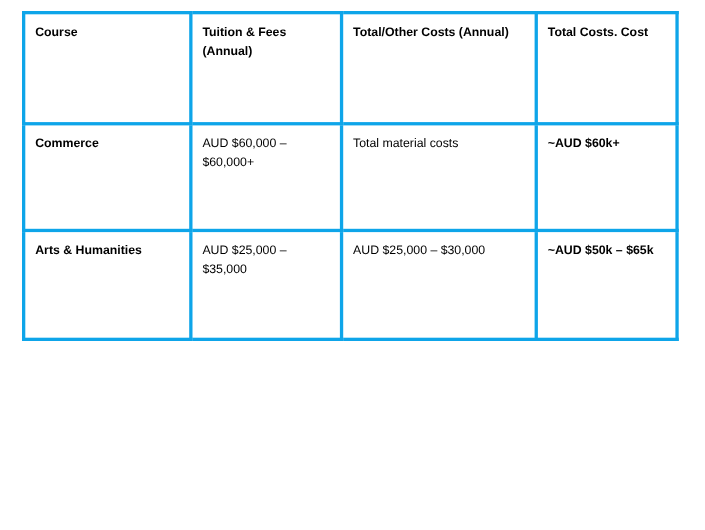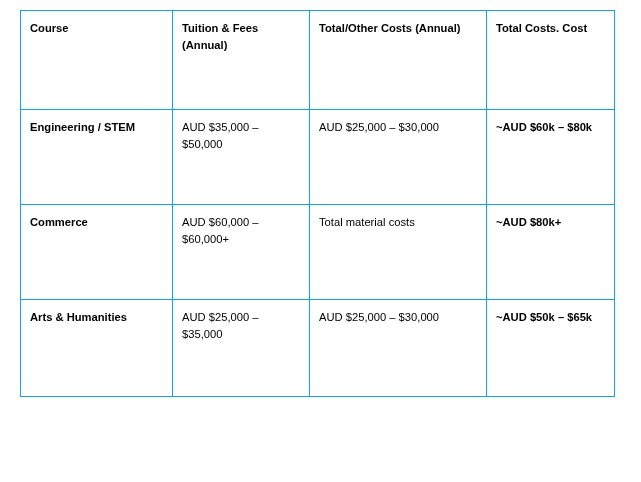--- a/index.html
+++ b/index.html
@@ -23,21 +23,21 @@
   }
   table.cost-table {
     position: absolute;
     left: 20px;
     top: 10px;
     width: 500px;
     border-collapse: collapse;
     table-layout: fixed;
   }
   table.cost-table td {
-    border: 1px solid #0ea5e9;
+    border: 3px solid #0ea5e9;
     vertical-align: top;
     padding: 9px 8px 9px 9px;
     font-size: 11.2px;
     line-height: 1.55;
     word-wrap: break-word;
   }
   col.c0 { width: 152px; }
   col.c1 { width: 137px; }
   col.c2 { width: 177px; }
   col.c3 { width: 128px; }
@@ -60,33 +60,27 @@
       <col class="c3">
     </colgroup>
     <tbody>
       <tr class="header-row">
         <td class="bold">Course</td>
         <td class="bold">Tuition &amp; Fees (Annual)</td>
         <td class="bold">Total/Other Costs (Annual)</td>
         <td class="bold">Total Costs. Cost</td>
       </tr>
 
-      <tr class="body-row">
-        <td class="bold">Engineering / STEM</td>
-        <td>AUD $35,000 – $50,000</td>
-        <td>AUD $25,000 – $30,000</td>
-        <td class="bold">~AUD $60k – $80k</td>
-      </tr>
 
 
       <tr class="body-row">
         <td class="bold">Commerce</td>
         <td>AUD $60,000 – $60,000+</td>
         <td>Total material costs</td>
-        <td class="bold">~AUD $80k+</td>
+        <td class="bold">~AUD $60k+</td>
       </tr>
 
       <tr class="body-row tall">
         <td class="bold">Arts &amp; Humanities</td>
         <td>AUD $25,000 – $35,000</td>
         <td>AUD $25,000 – $30,000</td>
         <td class="bold">~AUD $50k – $65k</td>
       </tr>
     </tbody>
   </table>

